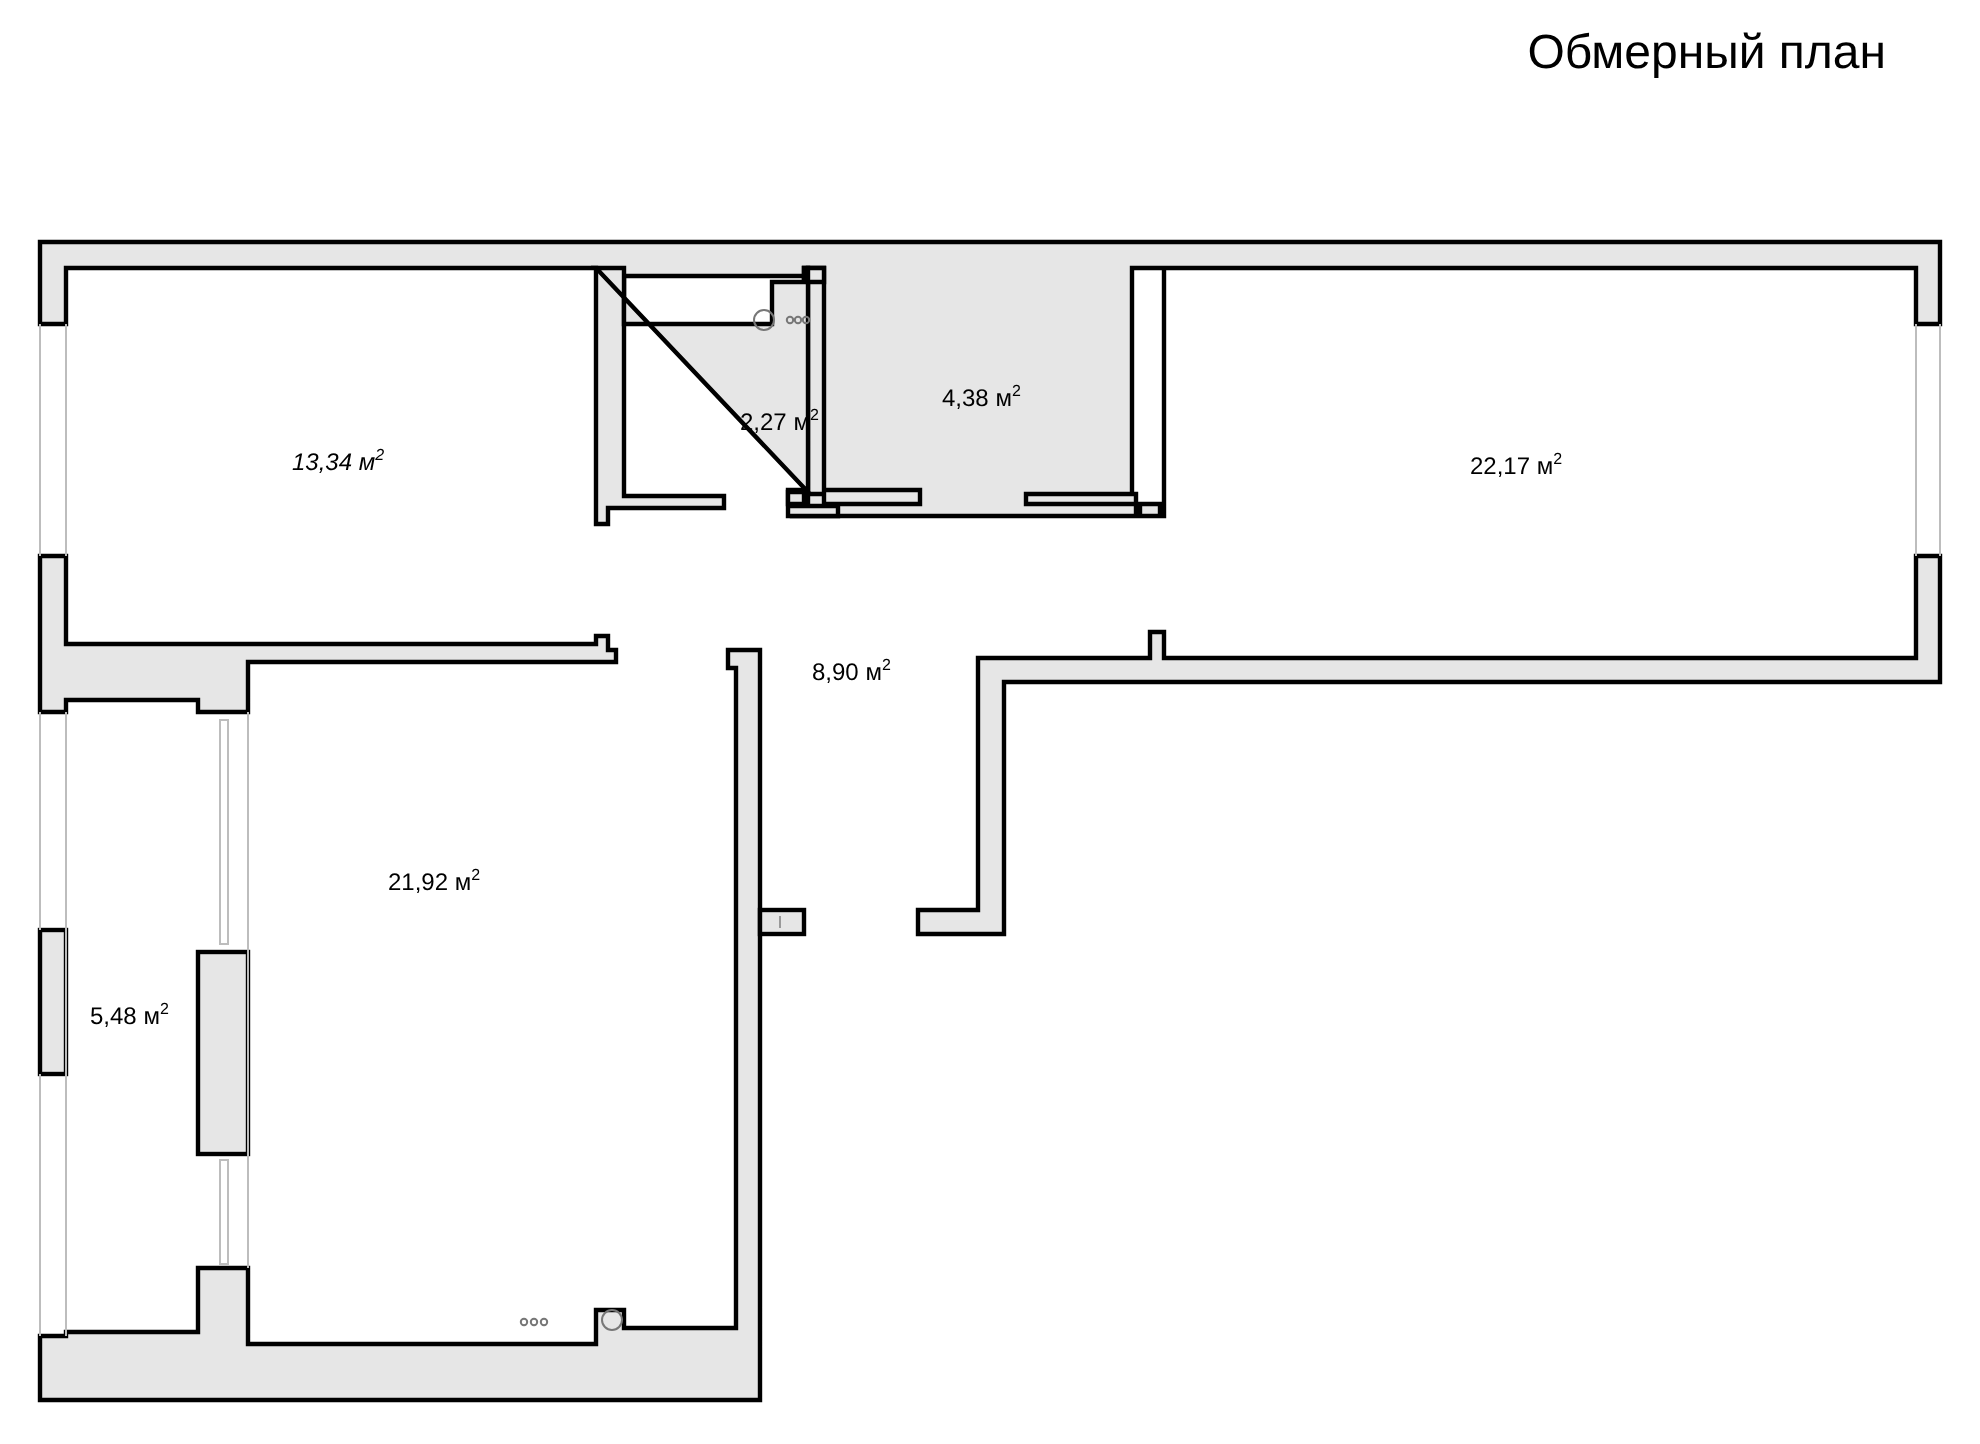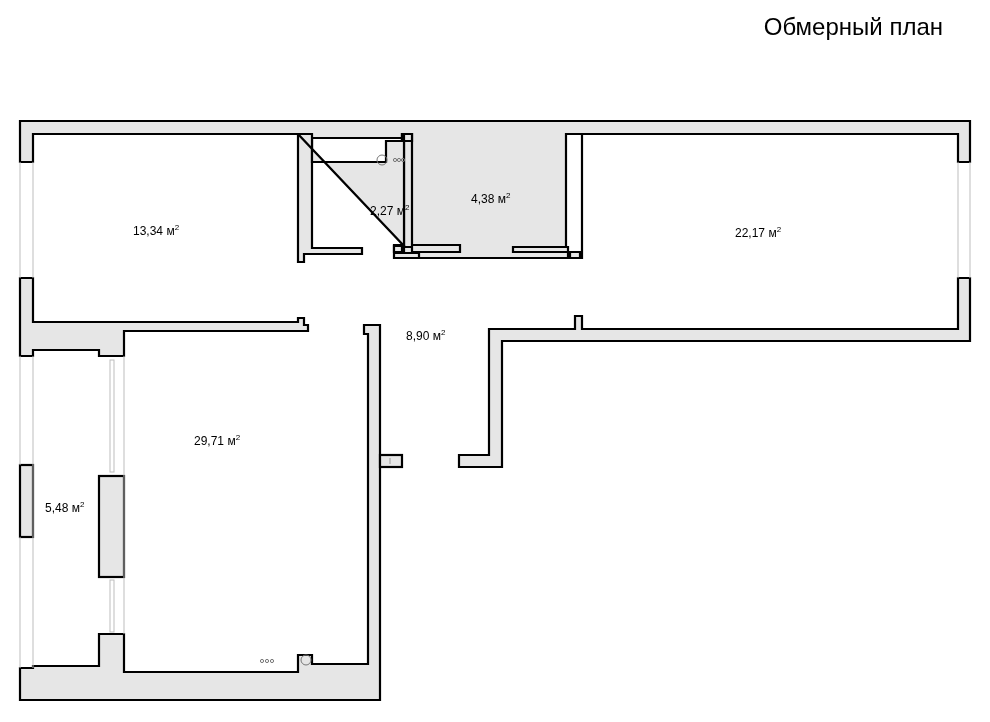--- a/index.html
+++ b/index.html
@@ -53,19 +53,19 @@
   <circle class="fix" cx="382" cy="160" r="5"></circle>
   <circle class="fix" cx="395" cy="160" r="1.6"></circle>
     <circle class="fix" cx="399" cy="160" r="1.6"></circle>
     <circle class="fix" cx="403" cy="160" r="1.6"></circle>
   <circle class="fix" cx="306" cy="660" r="5"></circle>
   <circle class="fix" cx="262" cy="661" r="1.6"></circle>
     <circle class="fix" cx="267" cy="661" r="1.6"></circle>
     <circle class="fix" cx="272" cy="661" r="1.6"></circle>
 </svg>
 
-<div class="label" style="left:133px;top:223px;"><span>13,34</span> <span>м</span><sup>2</sup></div>
+<div class="label" style="left:146px;top:223px;font-style:italic;"><span>13,34</span> <span>м</span><sup>2</sup></div>
 <div class="label" style="left:336px;top:203px;margin-left:34px;"><span>2,27</span> <span>м</span><sup>2</sup></div>
 <div class="label" style="left:471px;top:191px;"><span>4,38</span> <span>м</span><sup>2</sup></div>
 <div class="label" style="left:735px;top:225px;"><span>22,17</span> <span>м</span><sup>2</sup></div>
 <div class="label" style="left:406px;top:328px;"><span>8,90</span> <span>м</span><sup>2</sup></div>
-<div class="label" style="left:194px;top:433px;"><span>29,71</span> <span>м</span><sup>2</sup></div>
+<div class="label" style="left:194px;top:433px;"><span>21,92</span> <span>м</span><sup>2</sup></div>
 <div class="label" style="left:45px;top:500px;"><span>5,48</span> <span>м</span><sup>2</sup></div>
 
 </body></html>

